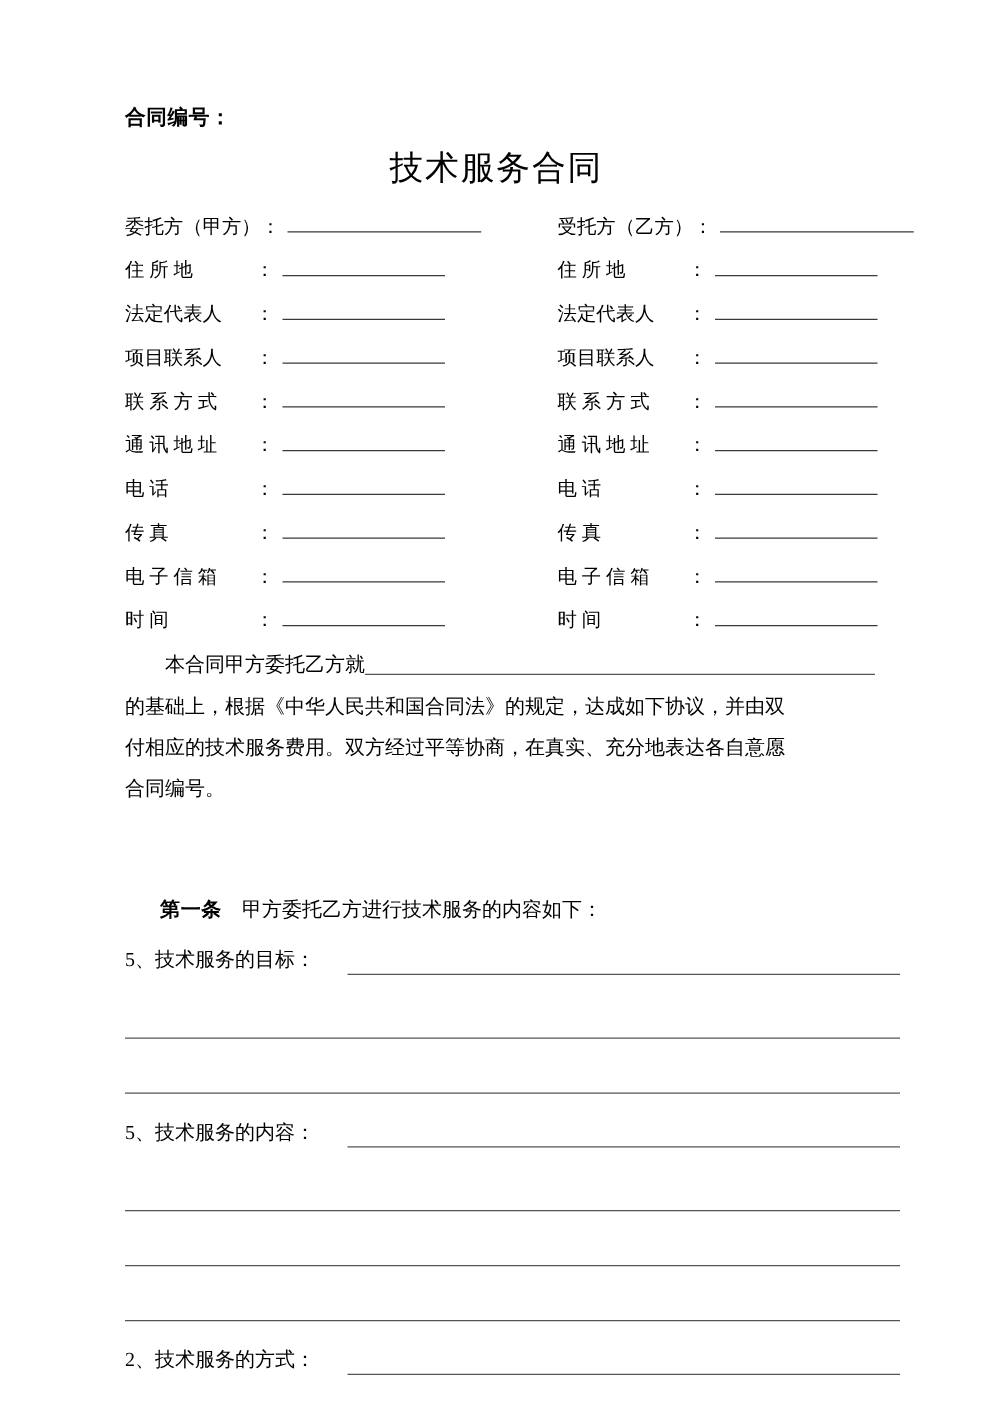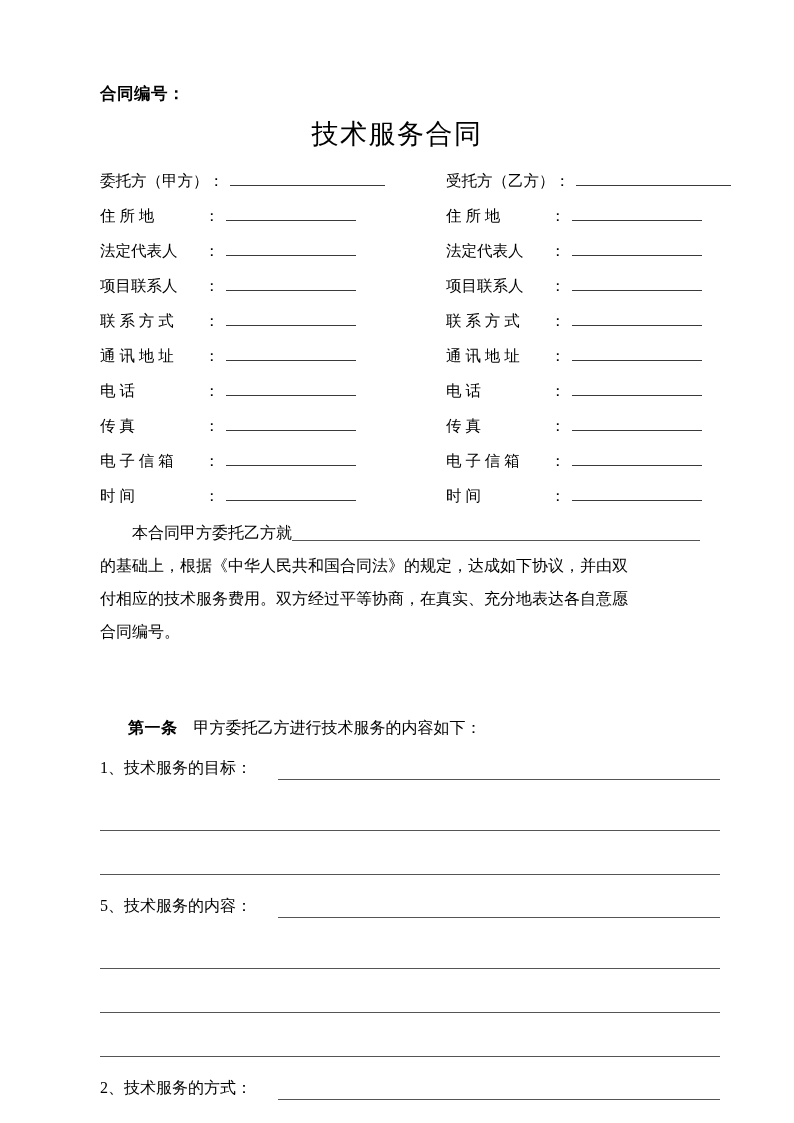--- a/index.html
+++ b/index.html
@@ -286,21 +286,21 @@
       <span>合同编号。</span>
     </div>
   </div>
 
   <div class="clause-head">
     <b>第一条</b><span class="gap"></span><span>甲方委托乙方进行技术服务的内容如下：</span>
   </div>
 
   <div class="items" id="items-block">
       <div class="item-row">
-        <div class="item-label">1、技术服务的目标：</div>
+        <div class="item-label">5、技术服务的目标：</div>
         <div class="item-rule"></div>
       </div>
       <div class="blank-row">
         <div class="blank-rule"></div>
       </div>
       <div class="blank-row">
         <div class="blank-rule"></div>
       </div>
       <div class="item-row">
         <div class="item-label">5、技术服务的内容：</div>

